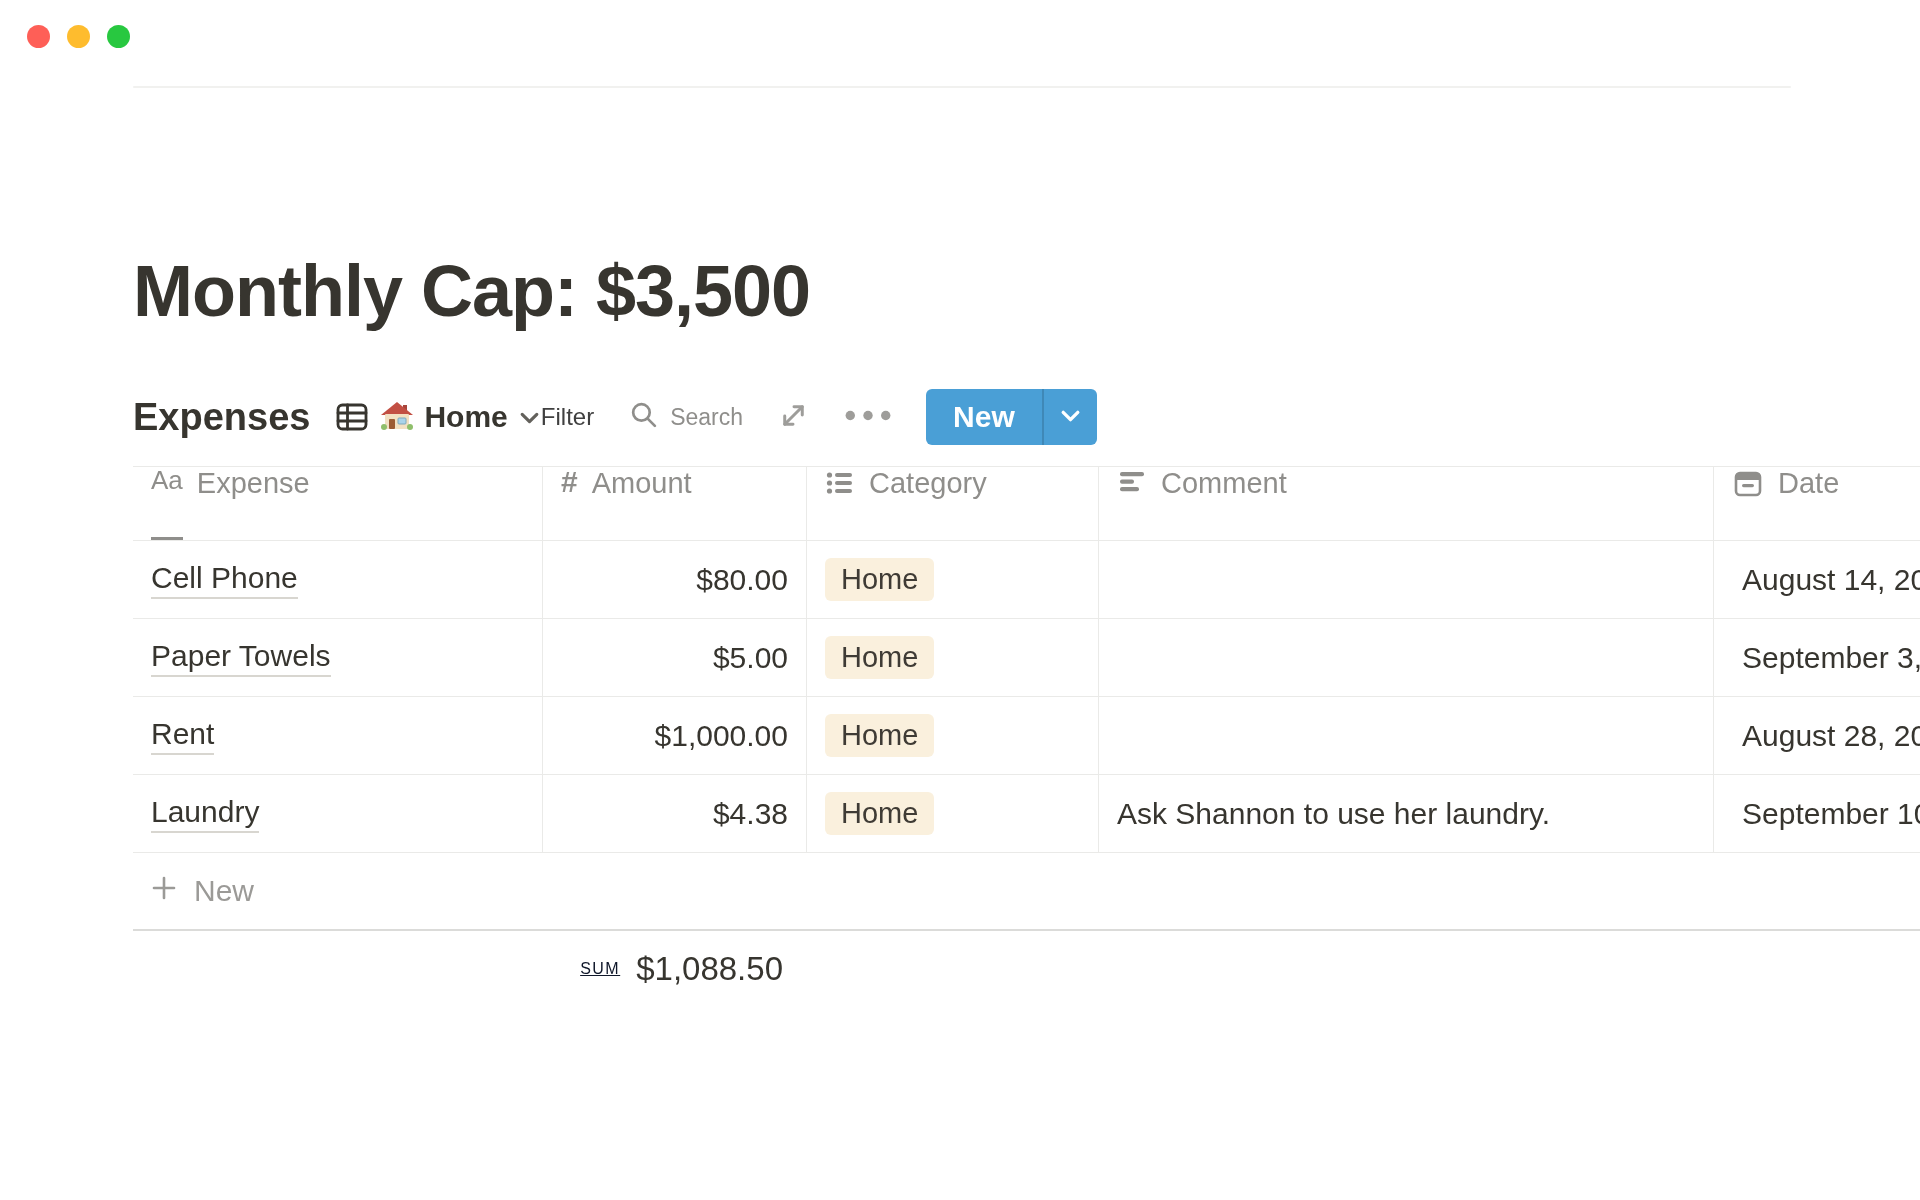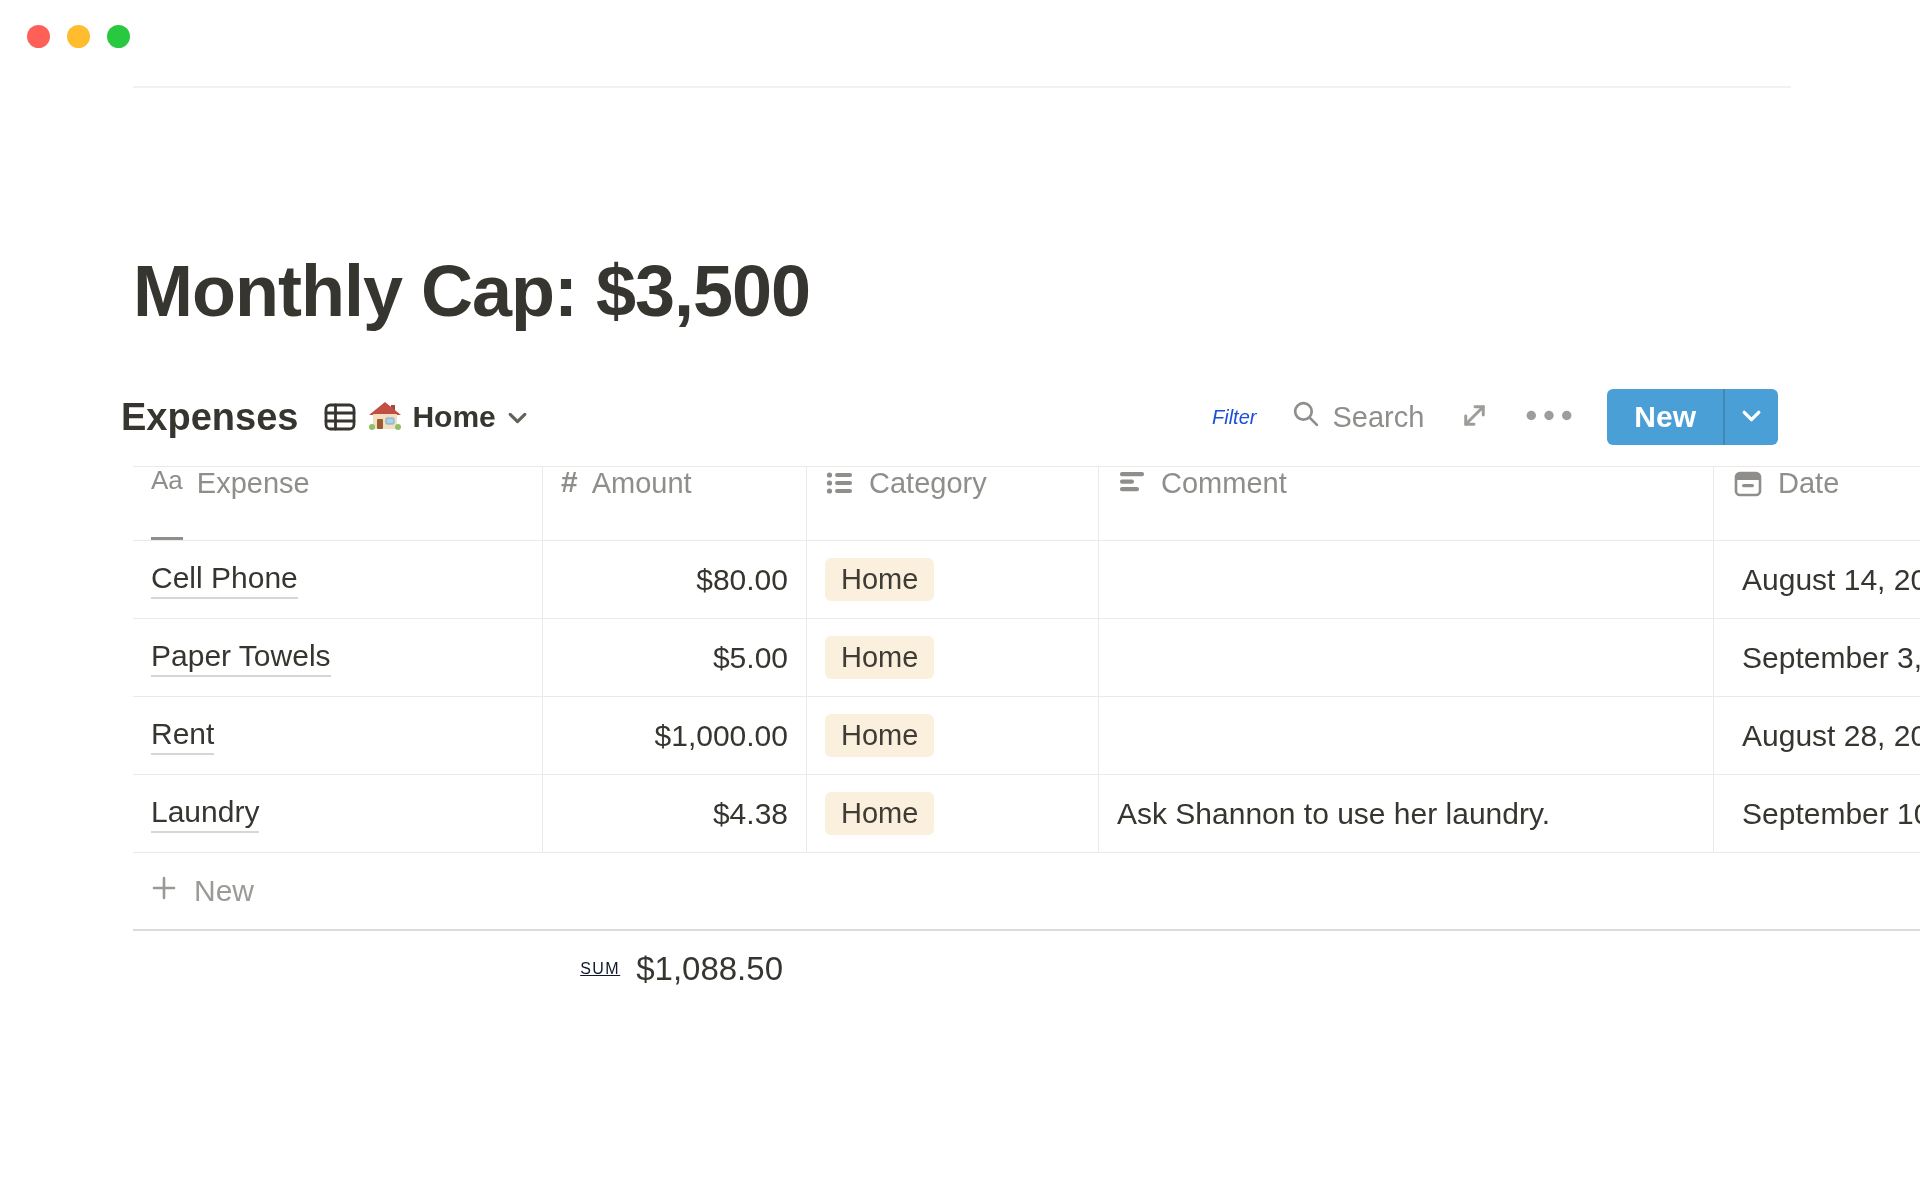--- a/index.html
+++ b/index.html
@@ -23,32 +23,32 @@
 
   
   .page-title {
     position: absolute; left: 133px; top: 250px;
     font-size: 72px; font-weight: 700; letter-spacing: -1px;
     white-space: nowrap;
   }
 
   
   .toolbar {
-    position: absolute; left: 121px; top: 388px; width: 1657px; height: 58px;
-    display: flex; align-items: center; justify-content: space-between;
+    position: absolute; left: 133px; top: 388px; width: 1657px; height: 58px;
+    display: flex; align-items: center; justify-content: flex-start;
   }
   .view-left { display: flex; align-items: center; }
   .view-title { font-size: 38px; font-weight: 700; margin-right: 24px; white-space: nowrap; }
   .view-switcher { display: flex; align-items: center; gap: 10px; cursor: pointer; }
   .view-switcher .view-name { font-size: 30px; font-weight: 700; }
   .view-switcher svg { display: block; }
 
   .controls { display: flex; align-items: center; gap: 34px; }
-  .filter-btn { color: #1d4ed8; font-size: 20px; cursor: pointer; white-space: nowrap; font-style: italic; }
-  .search-btn { display: flex; align-items: center; gap: 11px; color: #8F8E8B; font-size: 29px; cursor: pointer; }
+  .filter-btn { color: #404040; font-size: 24px; cursor: pointer; white-space: nowrap; }
+  .search-btn { display: flex; align-items: center; gap: 11px; color: #8F8E8B; font-size: 23px; cursor: pointer; }
   .icon-btn { display: flex; align-items: center; cursor: pointer; }
 
   .new-btn {
     display: flex; align-items: stretch; height: 56px;
     background: #4A9FD6; border-radius: 6px; color: #ffffff; overflow: hidden; cursor: pointer;
   }
   .new-main { display: flex; align-items: center; padding: 0 27px; font-size: 30px; font-weight: 700; }
   .new-sep { width: 2px; background: rgba(0,0,0,0.14); }
   .new-chevron { width: 53px; display: flex; align-items: center; justify-content: center; }
 

